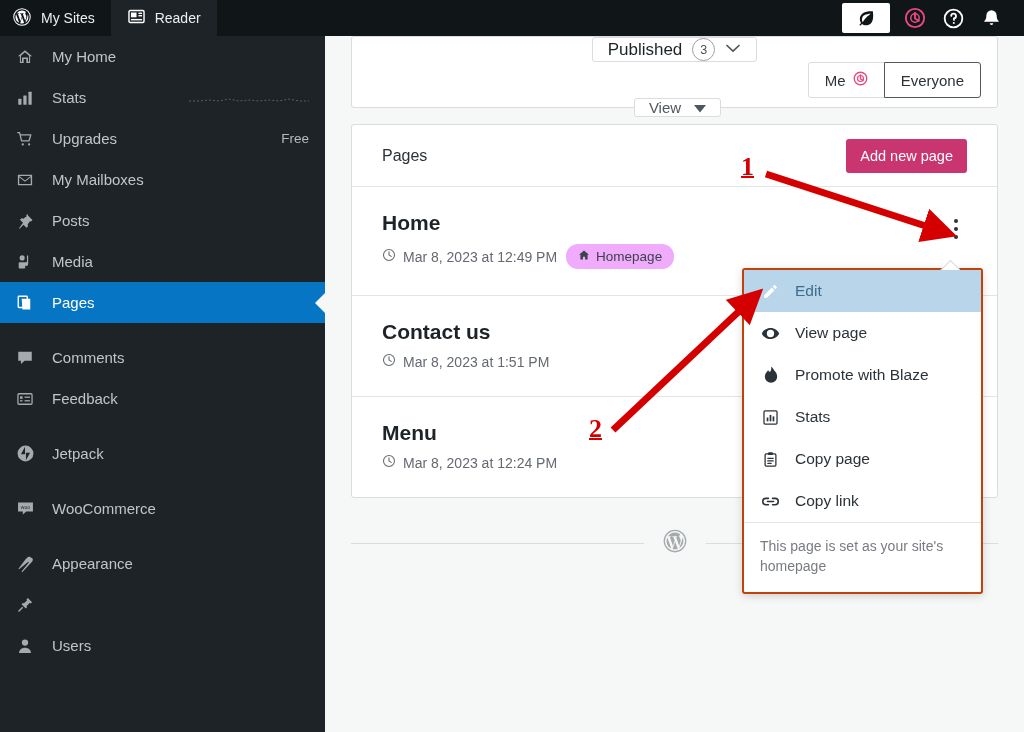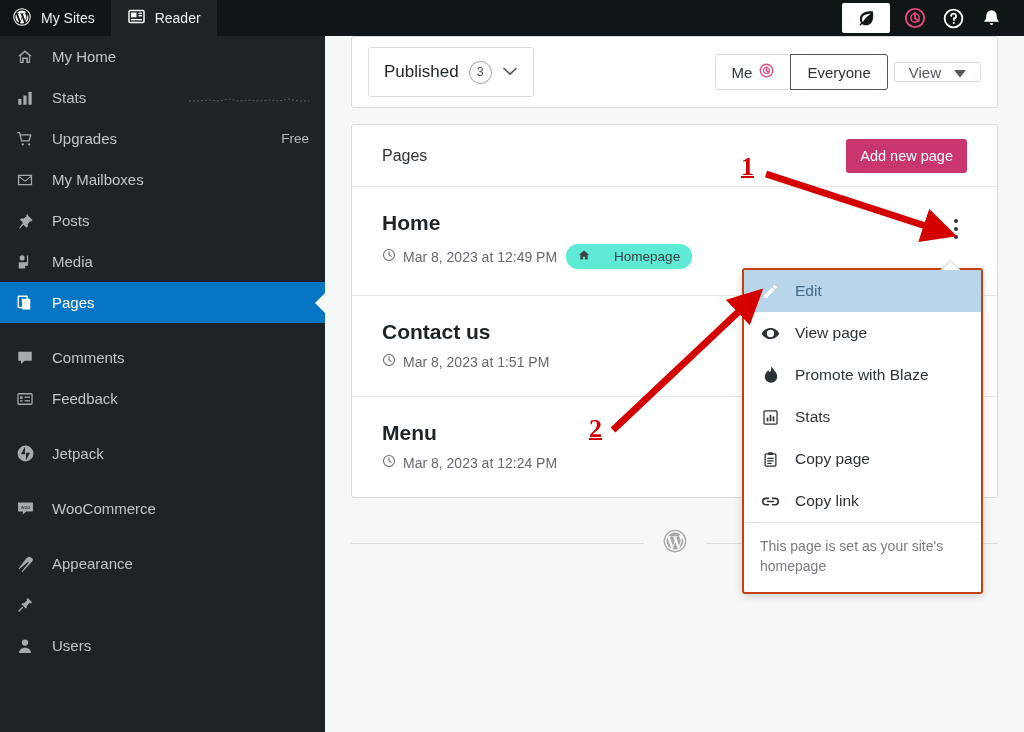--- a/index.html
+++ b/index.html
@@ -79,20 +79,21 @@
   }
   .card {
     background: #ffffff; border: 1px solid #dcdcde; border-radius: 3px;
     margin: 0 26px;
   }
 
   
   .filterbar {
     position: relative; height: 72px; display: flex; align-items: center;
     padding: 0 16px;
+    flex-direction: column;
   }
   .pill-select {
     display: flex; align-items: center; gap: 10px;
     border: 1px solid #dcdcde; border-radius: 3px;
     height: 50px; padding: 0 15px; background: #fff; cursor: pointer;
   }
   .pill-select .pl-label { font-size: 17px; color: #1d2327; }
   .pill-select .count {
     width: 23px; height: 23px; border-radius: 50%; border: 1px solid #9ca1a6;
     display: flex; align-items: center; justify-content: center;
@@ -133,22 +134,22 @@
     border-bottom: 1px solid #e3e4e6; min-height: 94px;
   }
   .page-row:last-child { border-bottom: none; }
   .page-title { font-size: 21px; color: #1d2327; font-weight: bold; }
   .page-sub { display: flex; align-items: center; gap: 9px; margin-top: 9px; }
   .page-date {
     display: flex; align-items: center; gap: 7px;
     font-size: 14px; color: #646970;
   }
   .badge {
-    display: flex; align-items: center; gap: 24px;
-    background: #5eead4; border-radius: 12px; padding: 5px 12px;
+    display: flex; align-items: center; gap: 6px;
+    background: #f0abfc; border-radius: 12px; padding: 5px 12px;
     font-size: 13.5px; color: #3c434a;
   }
   .ellipsis-btn {
     position: absolute; right: 26px; top: 26px;
     width: 30px; height: 32px; display: flex; flex-direction: column;
     align-items: center; justify-content: center; gap: 4px; cursor: pointer;
   }
   .ellipsis-btn i { width: 4px; height: 4px; border-radius: 50%; background: #2c3338; display: block; }
 
   

